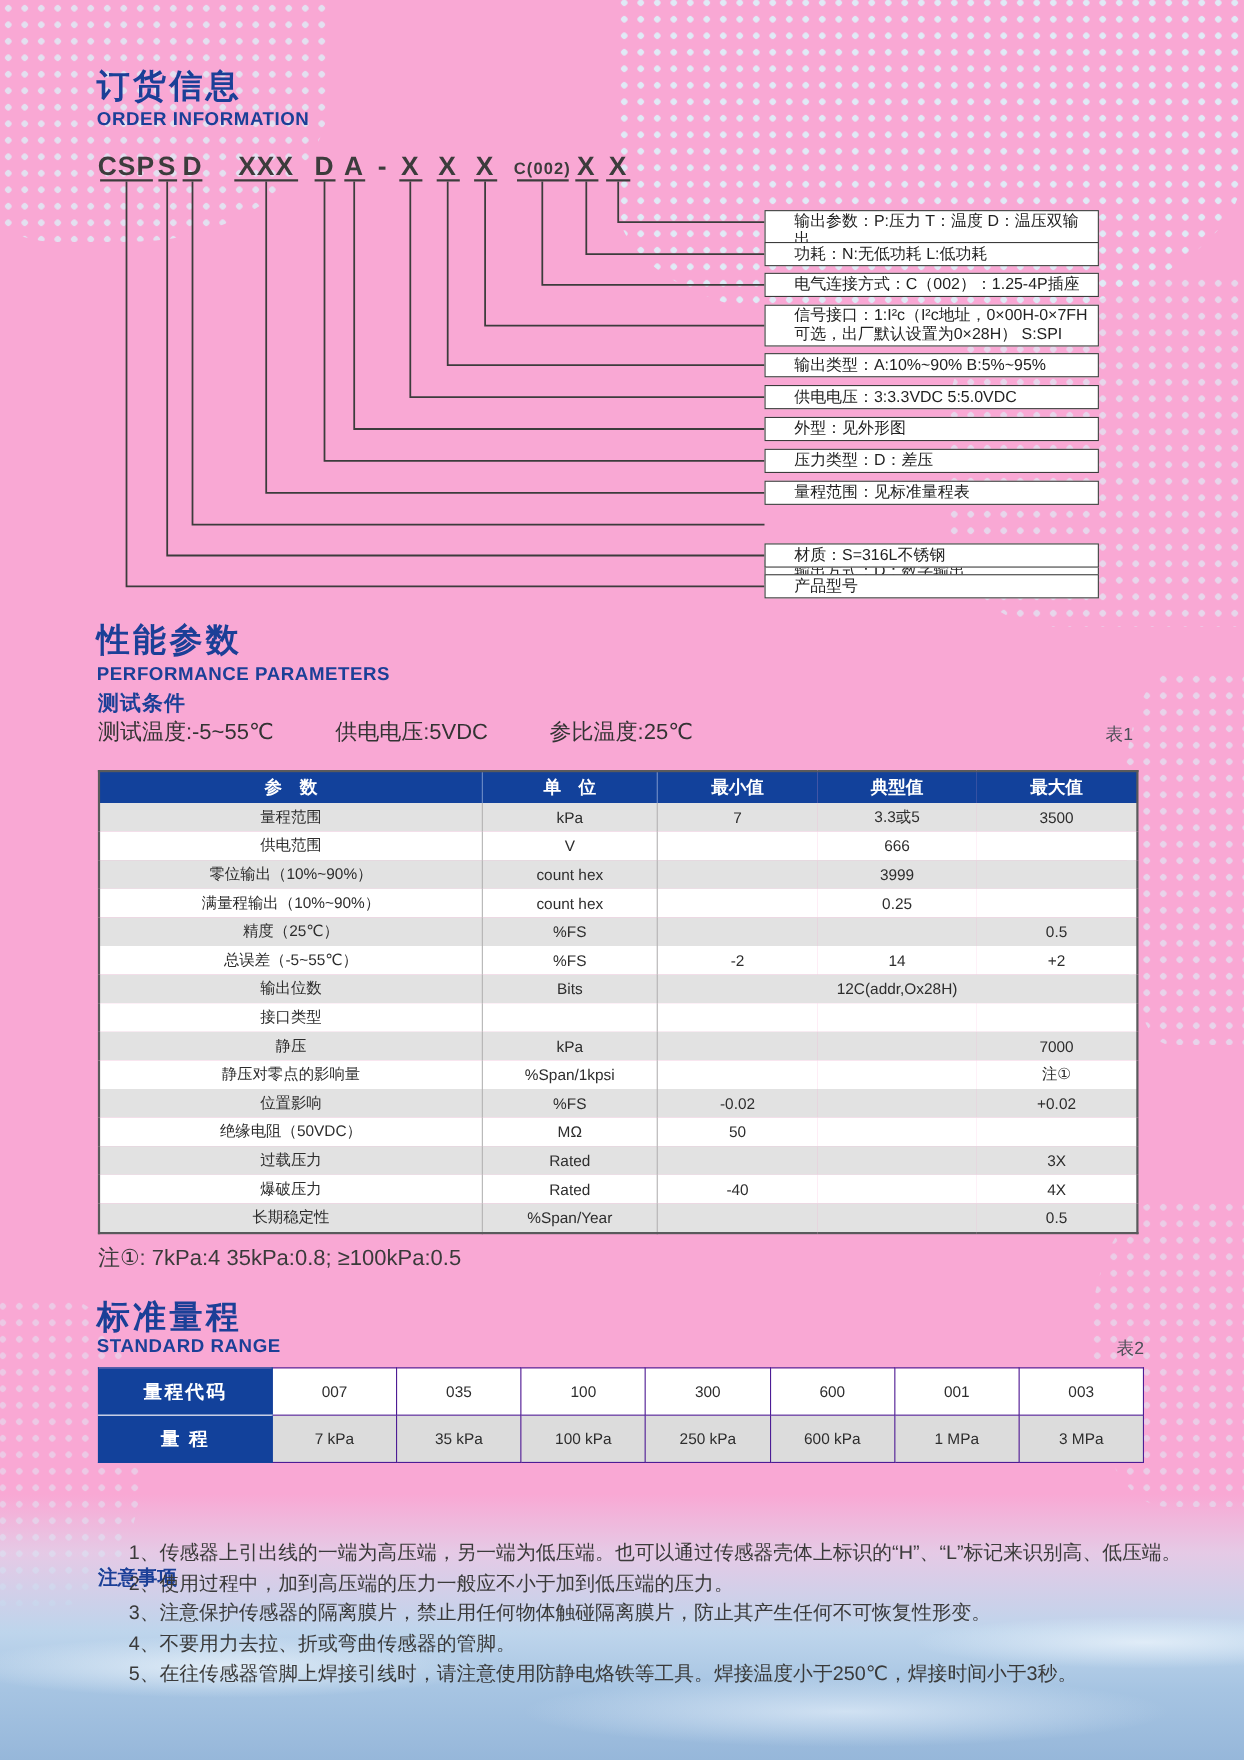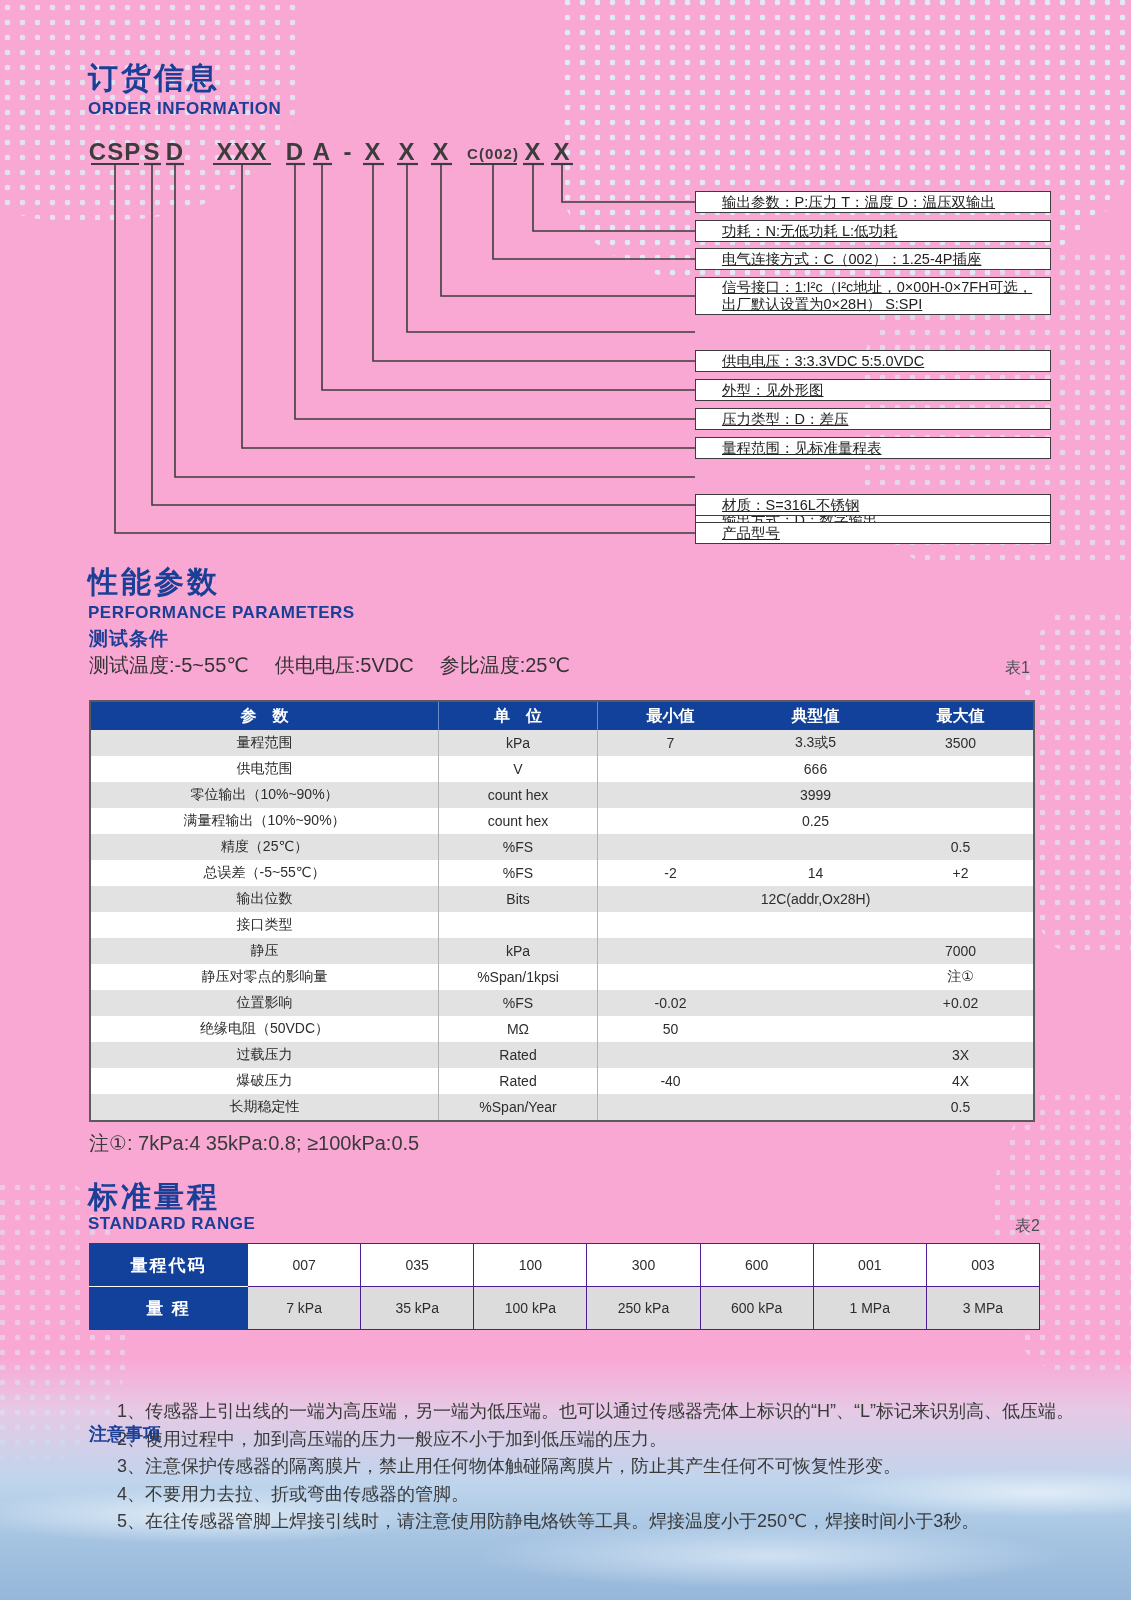--- a/index.html
+++ b/index.html
@@ -28,29 +28,29 @@
   .sec-en{position:absolute;font-size:17px;font-weight:bold;color:#1b3f97;letter-spacing:.5px;}
   .sub-cn{position:absolute;font-size:19px;font-weight:bold;color:#1b3f97;letter-spacing:1px;}
   .tbl-label{position:absolute;font-size:16px;color:#4a4f57;text-align:right;width:80px;}
 
   
   .diagram{position:absolute;left:0;top:138px;width:1131px;height:422px;}
   .diagram svg{position:absolute;left:0;top:0;}
   .seg{position:absolute;top:0;transform:translateX(-50%);white-space:nowrap;
        font-size:24px;font-weight:600;color:#3c3c3c;letter-spacing:1px;}
   .seg.small{font-size:15px;top:7px;font-weight:600;}
-  .cbox{position:absolute;left:695px;width:356px;min-height:22px;box-sizing:border-box;
+  .cbox{position:absolute;left:695px;width:304px;min-height:22px;box-sizing:border-box;
         border:1.6px solid #3c3c3c;background:#fff;display:flex;align-items:center;
-        padding:1px 8px 1px 26px;font-size:14.5px;color:#222;line-height:17px;text-decoration:underline;}
+        padding:1px 8px 1px 26px;font-size:14.5px;color:#222;line-height:17px;}
   .cb1{top:53px;}.cb2{top:82px;}.cb3{top:110px;}.cb4{top:139px;height:38px;}
   .cb5{top:183px;}.cb6{top:212px;}.cb7{top:241px;}.cb8{top:270px;}
   .cb9{top:299px;}.cb10{top:346px;margin-top:25px;}.cb11{top:356px;}.cb12{top:384px;}
 
   
-  .conds{position:absolute;left:89px;top:652px;display:flex;gap:26px;
+  .conds{position:absolute;left:89px;top:652px;display:flex;gap:56px;
          font-size:20px;color:#333;}
 
   
   .t1{position:absolute;left:89px;top:700px;width:941px;border-collapse:collapse;
       border:2px solid #595a5c;font-size:14px;color:#2d2d2d;table-layout:fixed;}
   .t1 th{background:#12419b;color:#fff;font-size:16px;font-weight:bold;height:28px;padding:0;}
   .t1 th.h-param{width:347px;border-right:1px solid #6d8cc6;}
   .t1 th.h-unit{width:158px;border-right:1px solid #6d8cc6;}
   .t1 th.h-val{width:145px;}
   .t1 td{height:26px;text-align:center;padding:0;}
@@ -135,20 +135,21 @@
         <path d="M175 27 L175 339 L695 339"></path>
         <path d="M152 27 L152 367 L695 367"></path>
         <path d="M115 27 L115 395 L695 395"></path>
       </g>
     </svg>
 
     <div class="cbox cb1">输出参数：P:压力  T：温度  D：温压双输出</div>
     <div class="cbox cb2">功耗：N:无低功耗  L:低功耗</div>
     <div class="cbox cb3">电气连接方式：C（002）：1.25-4P插座</div>
     <div class="cbox cb4">信号接口：1:I²c（I²c地址，0×00H-0×7FH可选，出厂默认设置为0×28H）  S:SPI</div>
+    <div class="cbox cb5">输出类型：A:10%~90%  B:5%~95%</div>
     <div class="cbox cb6">供电电压：3:3.3VDC  5:5.0VDC</div>
     <div class="cbox cb7">外型：见外形图</div>
     <div class="cbox cb9">量程范围：见标准量程表</div>
     <div class="cbox cb8">压力类型：D：差压</div>
     <div class="cbox cb10">输出方式：D：数字输出</div>
     <div class="cbox cb11">材质：S=316L不锈钢</div>
     <div class="cbox cb12">产品型号</div>
   </div>
 
   <div class="sec-cn" style="left:88px;top:562px;">性能参数</div>

